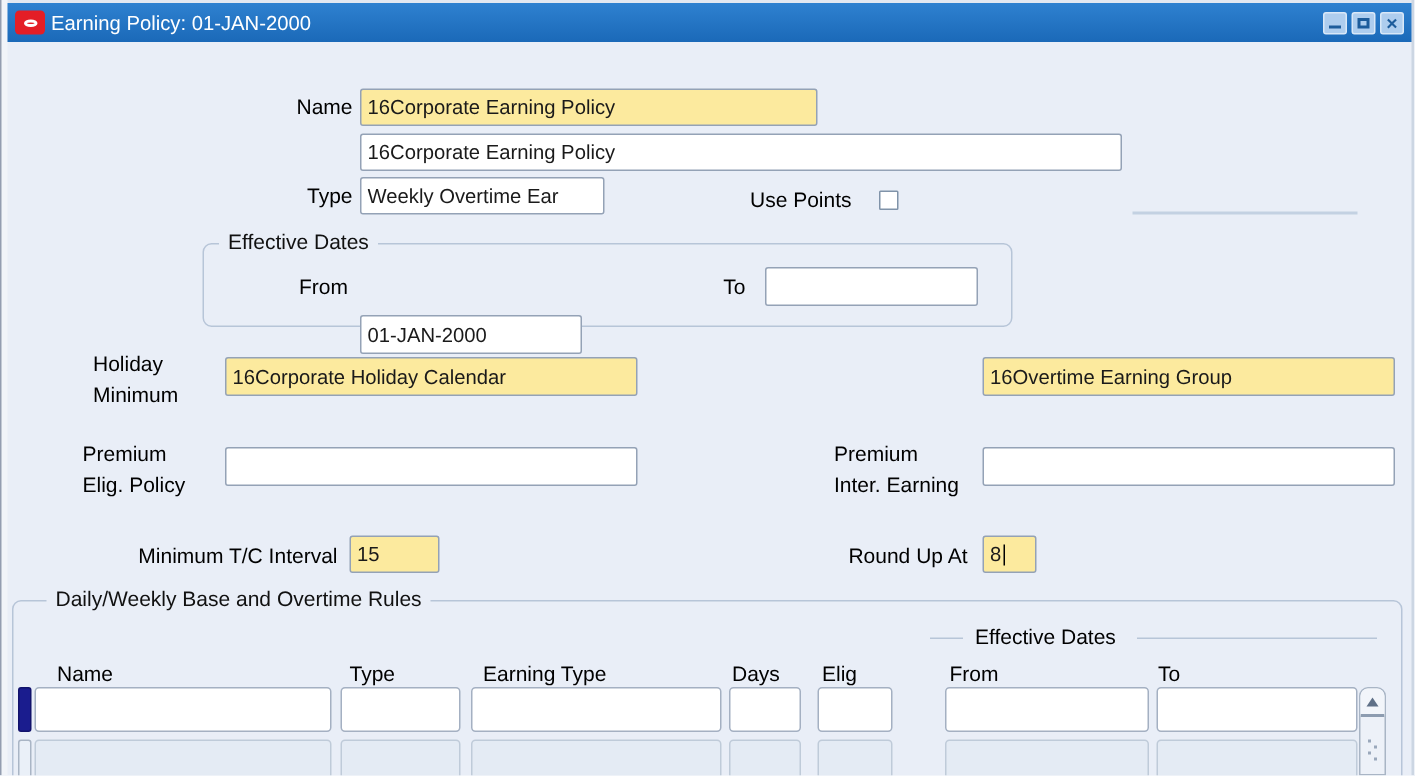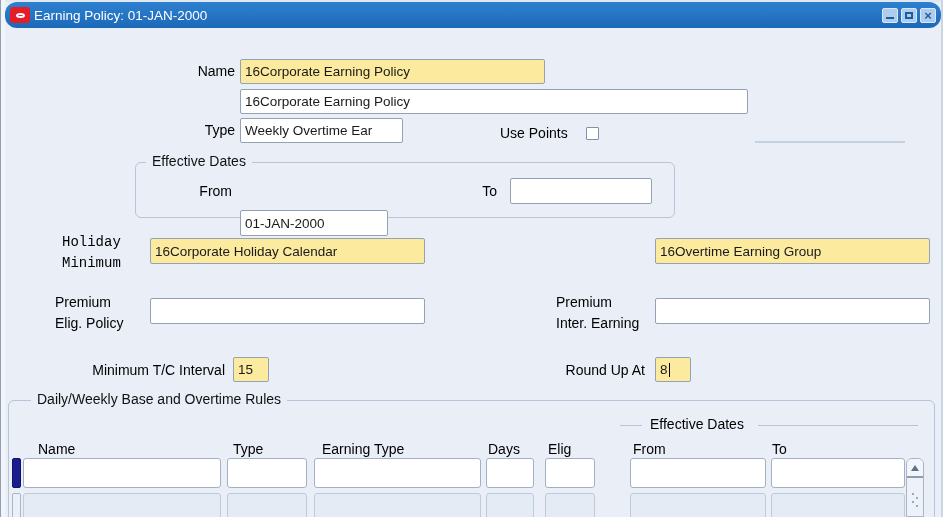--- a/index.html
+++ b/index.html
@@ -10,21 +10,21 @@
     font-family:"Liberation Sans", sans-serif; color:#111;
   }
   .edge-left { position:absolute; left:0; top:0; width:5px; height:100%;
     background:#f1f4f9; border-left:1px solid #939db0; }
   .edge-right { position:absolute; right:0; top:0; width:2px; height:100%; background:#ccd6e3; }
   .edge-top { position:absolute; left:0; top:0; width:100%; height:2px; background:#e2e8f1; }
 
   .titlebar {
     position:absolute; left:5px; top:2px; right:2px; height:26px;
     background:linear-gradient(#2e81d0, #1b69b8);
-    display:flex; align-items:center; padding:0 5px;border-radius:12px;
+    display:flex; align-items:center; padding:0 5px;
   }
   .oracle-logo { width:20px; height:16px; background:#e41e26; border-radius:3px;
     display:flex; align-items:center; justify-content:center; flex:0 0 auto; }
   .oracle-logo i { display:block; width:9px; height:5px; border:2.5px solid #fff; border-radius:50%; }
   .title-text { color:#fff; font-size:13.5px; margin-left:4px; white-space:nowrap; }
   .tb-btns { margin-left:auto; display:flex; gap:3px; }
   .tb-btn { width:16px; height:15px; background:#aecdee; border:1px solid #d9e8f8;
     border-radius:2px; position:relative; cursor:pointer; }
   .glyph-min { position:absolute; left:3px; right:3px; bottom:3px; height:2px; background:#1d5globalThis; background:#1d5c9b; }
   .glyph-restore { position:absolute; left:3px; top:3px; width:8px; height:7px; border:2px solid #1d5c9b; }
@@ -111,42 +111,42 @@
   <div class="hrule" style="left:755px;top:141px;width:150px;"></div>
 
   <div class="groupbox" style="left:135px;top:162px;width:540px;height:56px;">
     <span class="gtitle" style="left:10px;">Effective Dates</span>
   </div>
   <div class="lbl r" style="left:150px;top:183px;width:82px;">From</div>
   <input class="fld tall" style="left: 240px; top: 178px; width: 148px; margin-top: 32px;" value="01-JAN-2000">
   <div class="lbl r" style="left:455px;top:183px;width:42px;">To</div>
   <input class="fld tall" style="left: 510px; top: 178px; width: 142px;" value="">
 
-  <div class="lbl2" style="left:62px;top:232px;font-family:Liberation Mono, monospace;">
+  <div class="lbl2" style="left:62px;top:232px;">
     <div>Holiday</div>
     <div>Minimum</div>
   </div>
   <input class="fld tall req" style="left: 150px; top: 238px; width: 275px;" value="16Corporate Holiday Calendar">
 
   <input class="fld tall req" style="left: 655px; top: 238px; width: 275px;" value="16Overtime Earning Group">
 
   <div class="lbl2" style="left:55px;top:292px;">
     <div>Premium</div>
     <div>Elig. Policy</div>
   </div>
   <input class="fld tall" style="left: 150px; top: 298px; width: 275px;" value="">
 
   <div class="lbl2" style="left:556px;top:292px;">
     <div>Premium</div>
     <div>Inter. Earning</div>
   </div>
   <input class="fld tall" style="left: 655px; top: 298px; width: 275px;" value="">
 
   <div class="lbl r" style="left:60px;top:362px;width:165px;">Minimum T/C Interval</div>
-  <input class="fld req" style="left: 233px; top: 357px; width: 36px;" value="15">
+  <input class="fld req" style="left: 233px; top: 357px; width: 60px;" value="15">
 
   <div class="lbl r" style="left:545px;top:362px;width:100px;">Round Up At</div>
   <div class="fld req fld-div" style="left:655px;top:357px;width:36px;"><span>8</span><span class="caretbar"></span></div>
 
   <div class="groupbox" style="left:8px;top:400px;width:927px;height:130px;border-radius:6px 6px 0 0;">
     <span class="gtitle" style="left:22px;">Daily/Weekly Base and Overtime Rules</span>
   </div>
 
   <div class="hdr-line" style="left:620px;top:425px;width:22px;"></div>
   <div class="lbl" style="left:650px;top:416px;">Effective Dates</div>

